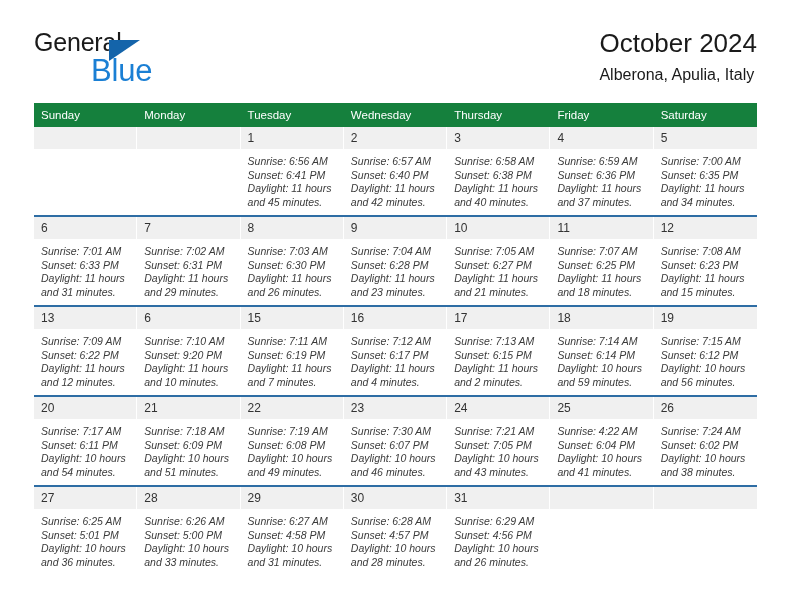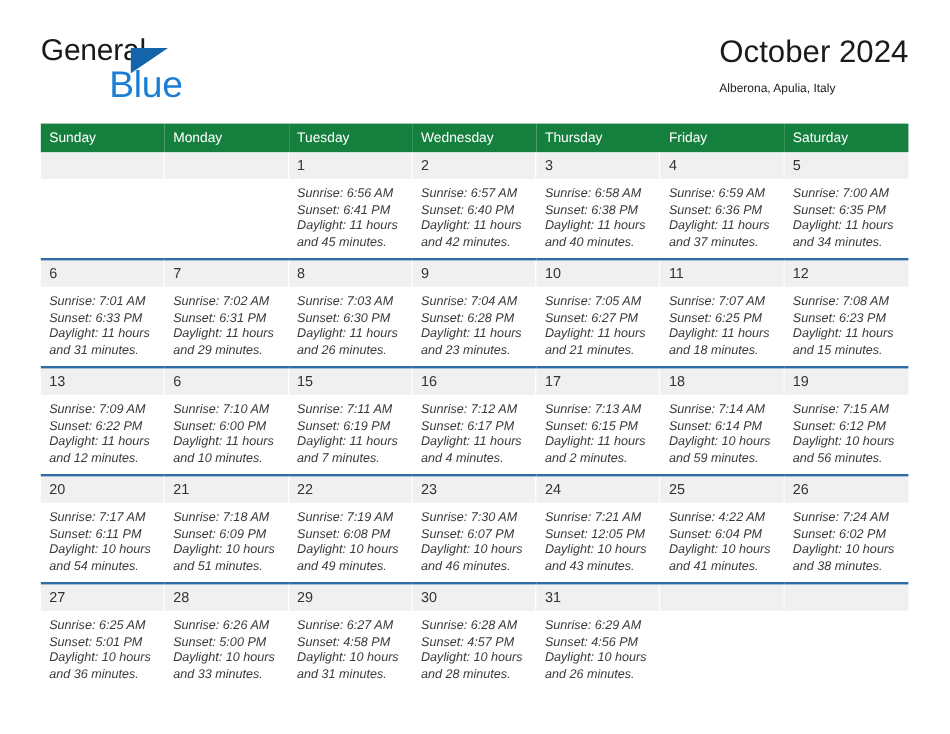--- a/index.html
+++ b/index.html
@@ -69,21 +69,21 @@
     top: 0;
     text-align: left;
   }
   .cal-title {
     font-size: 26px;
     color: #1a1a1a;
     line-height: 30px;
     white-space: nowrap;
   }
   .cal-subtitle {
-    font-size: 10px;
+    font-size: 16px;
     color: #1a1a1a;
     line-height: 20px;
     margin-top: 7px;
     white-space: nowrap;
   }
 
   
   .calendar {
     position: absolute;
     left: 34px;
@@ -289,21 +289,21 @@
               <div class="details">
                 <div class="">Sunrise: 7:09 AM</div>
                 <div class="">Sunset: 6:22 PM</div>
                 <div class="wrap">Daylight: 11 hours and 12 minutes.</div>
               </div>
             </td>
             <td class="daycell">
               <div class="daynum">6</div>
               <div class="details">
                 <div class="">Sunrise: 7:10 AM</div>
-                <div class="">Sunset: 6:00 PM</div>
+                <div class="">Sunset: 9:20 PM</div>
                 <div class="wrap">Daylight: 11 hours and 10 minutes.</div>
               </div>
             </td>
             <td class="daycell">
               <div class="daynum">15</div>
               <div class="details">
                 <div class="">Sunrise: 7:11 AM</div>
                 <div class="">Sunset: 6:19 PM</div>
                 <div class="wrap">Daylight: 11 hours and 7 minutes.</div>
               </div>
@@ -371,21 +371,21 @@
               <div class="details">
                 <div class="">Sunrise: 7:30 AM</div>
                 <div class="">Sunset: 6:07 PM</div>
                 <div class="wrap">Daylight: 10 hours and 46 minutes.</div>
               </div>
             </td>
             <td class="daycell">
               <div class="daynum">24</div>
               <div class="details">
                 <div class="">Sunrise: 7:21 AM</div>
-                <div class="">Sunset: 12:05 PM</div>
+                <div class="">Sunset: 7:05 PM</div>
                 <div class="wrap">Daylight: 10 hours and 43 minutes.</div>
               </div>
             </td>
             <td class="daycell">
               <div class="daynum">25</div>
               <div class="details">
                 <div class="">Sunrise: 4:22 AM</div>
                 <div class="">Sunset: 6:04 PM</div>
                 <div class="wrap">Daylight: 10 hours and 41 minutes.</div>
               </div>

